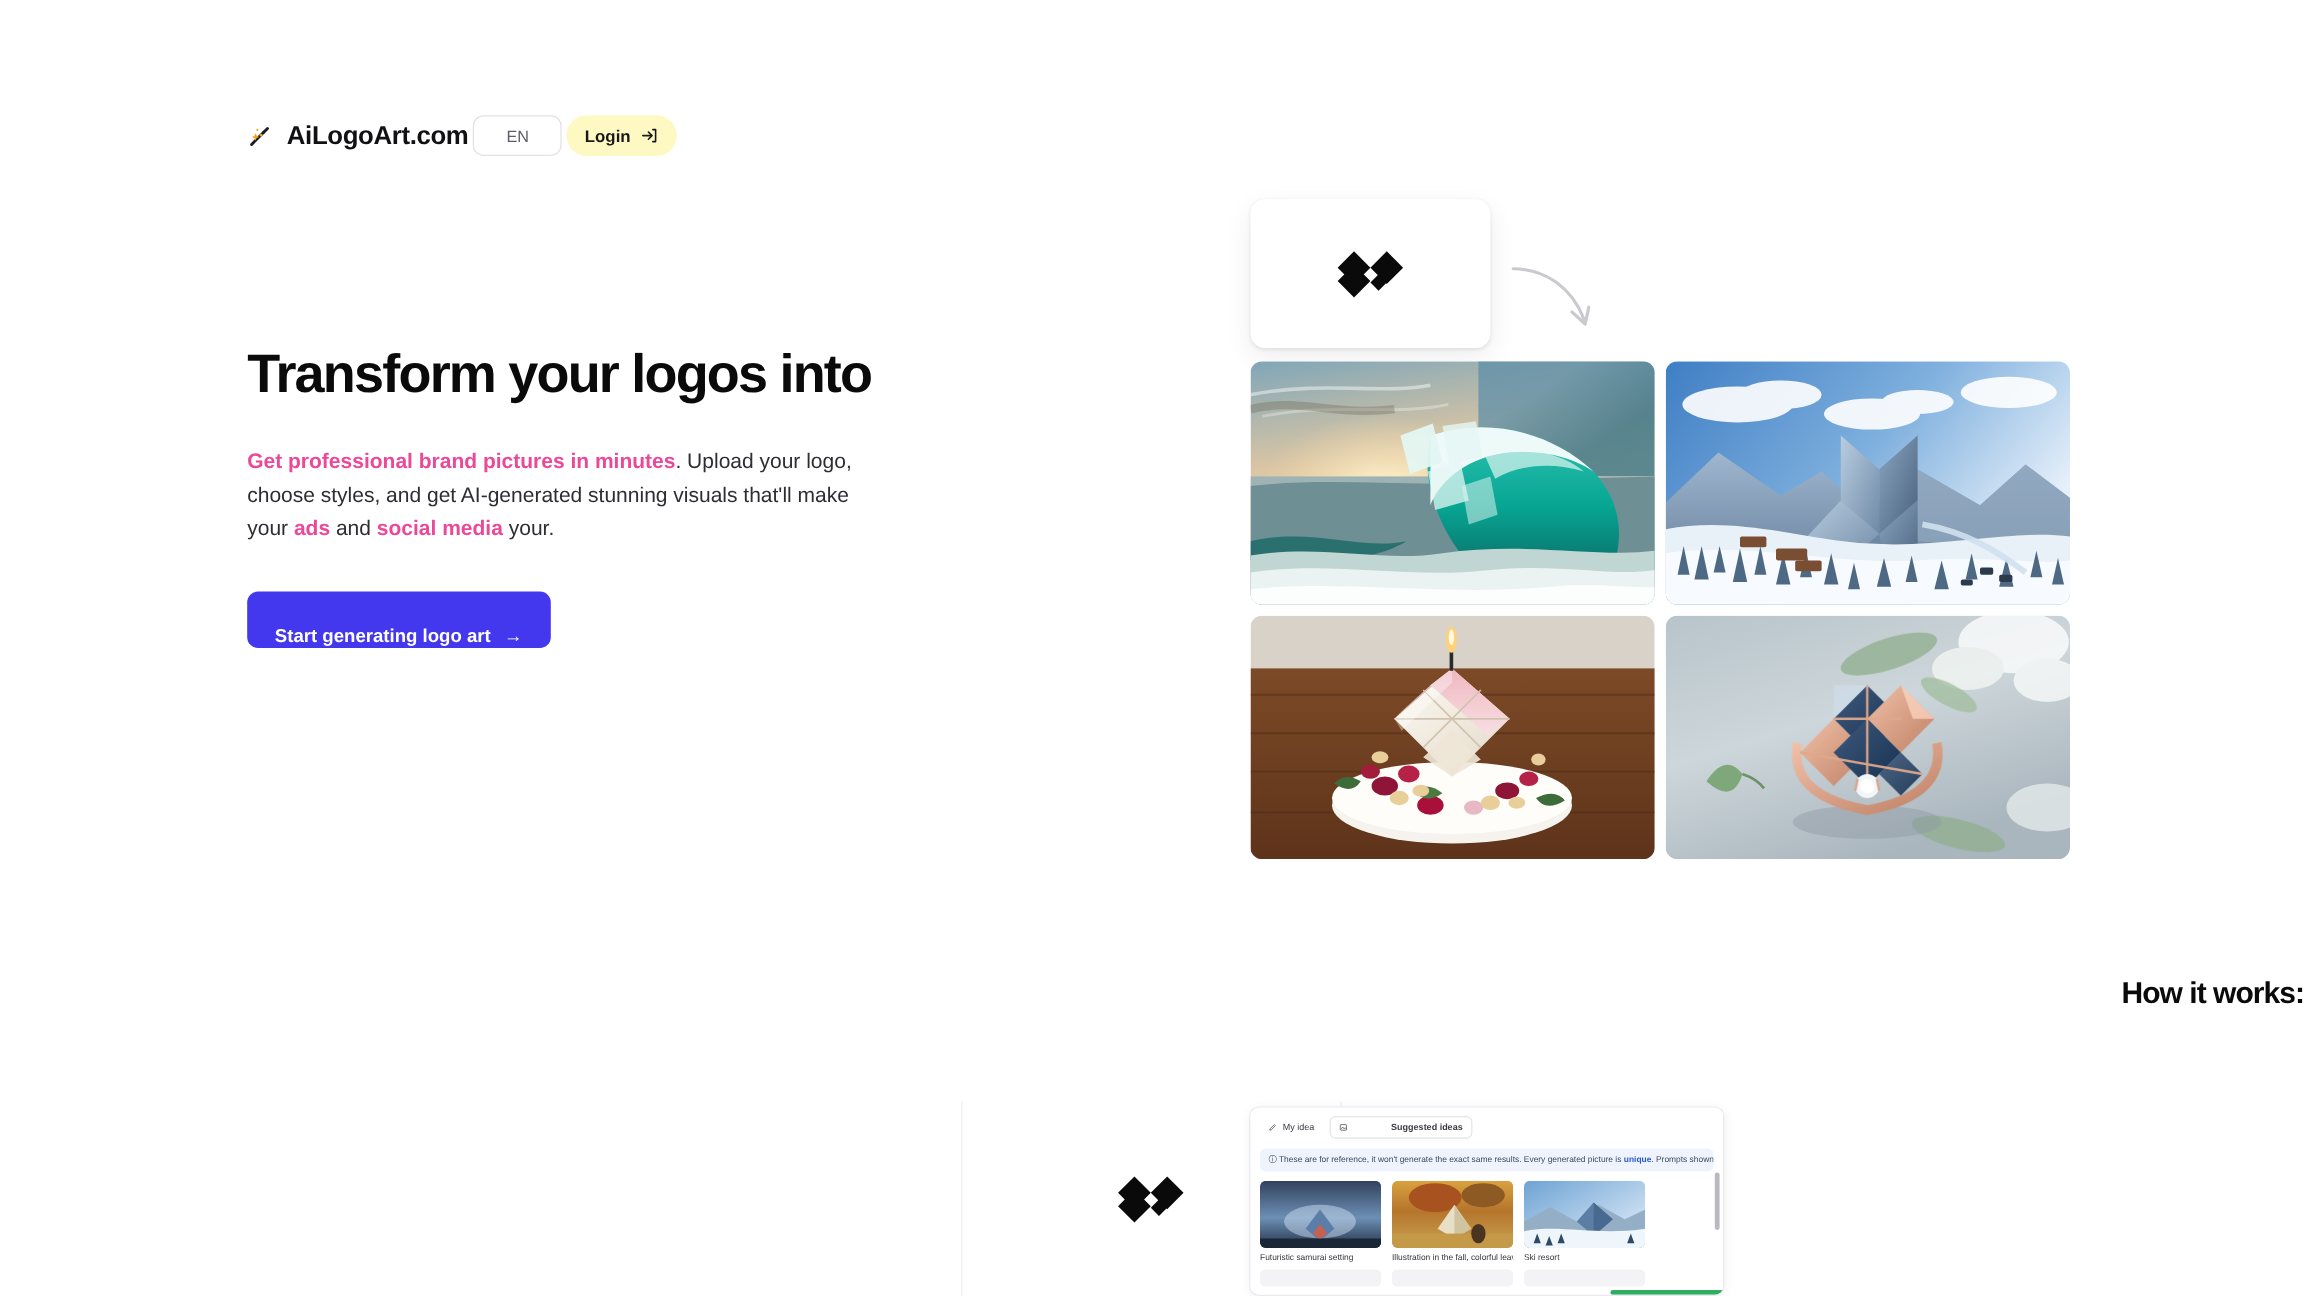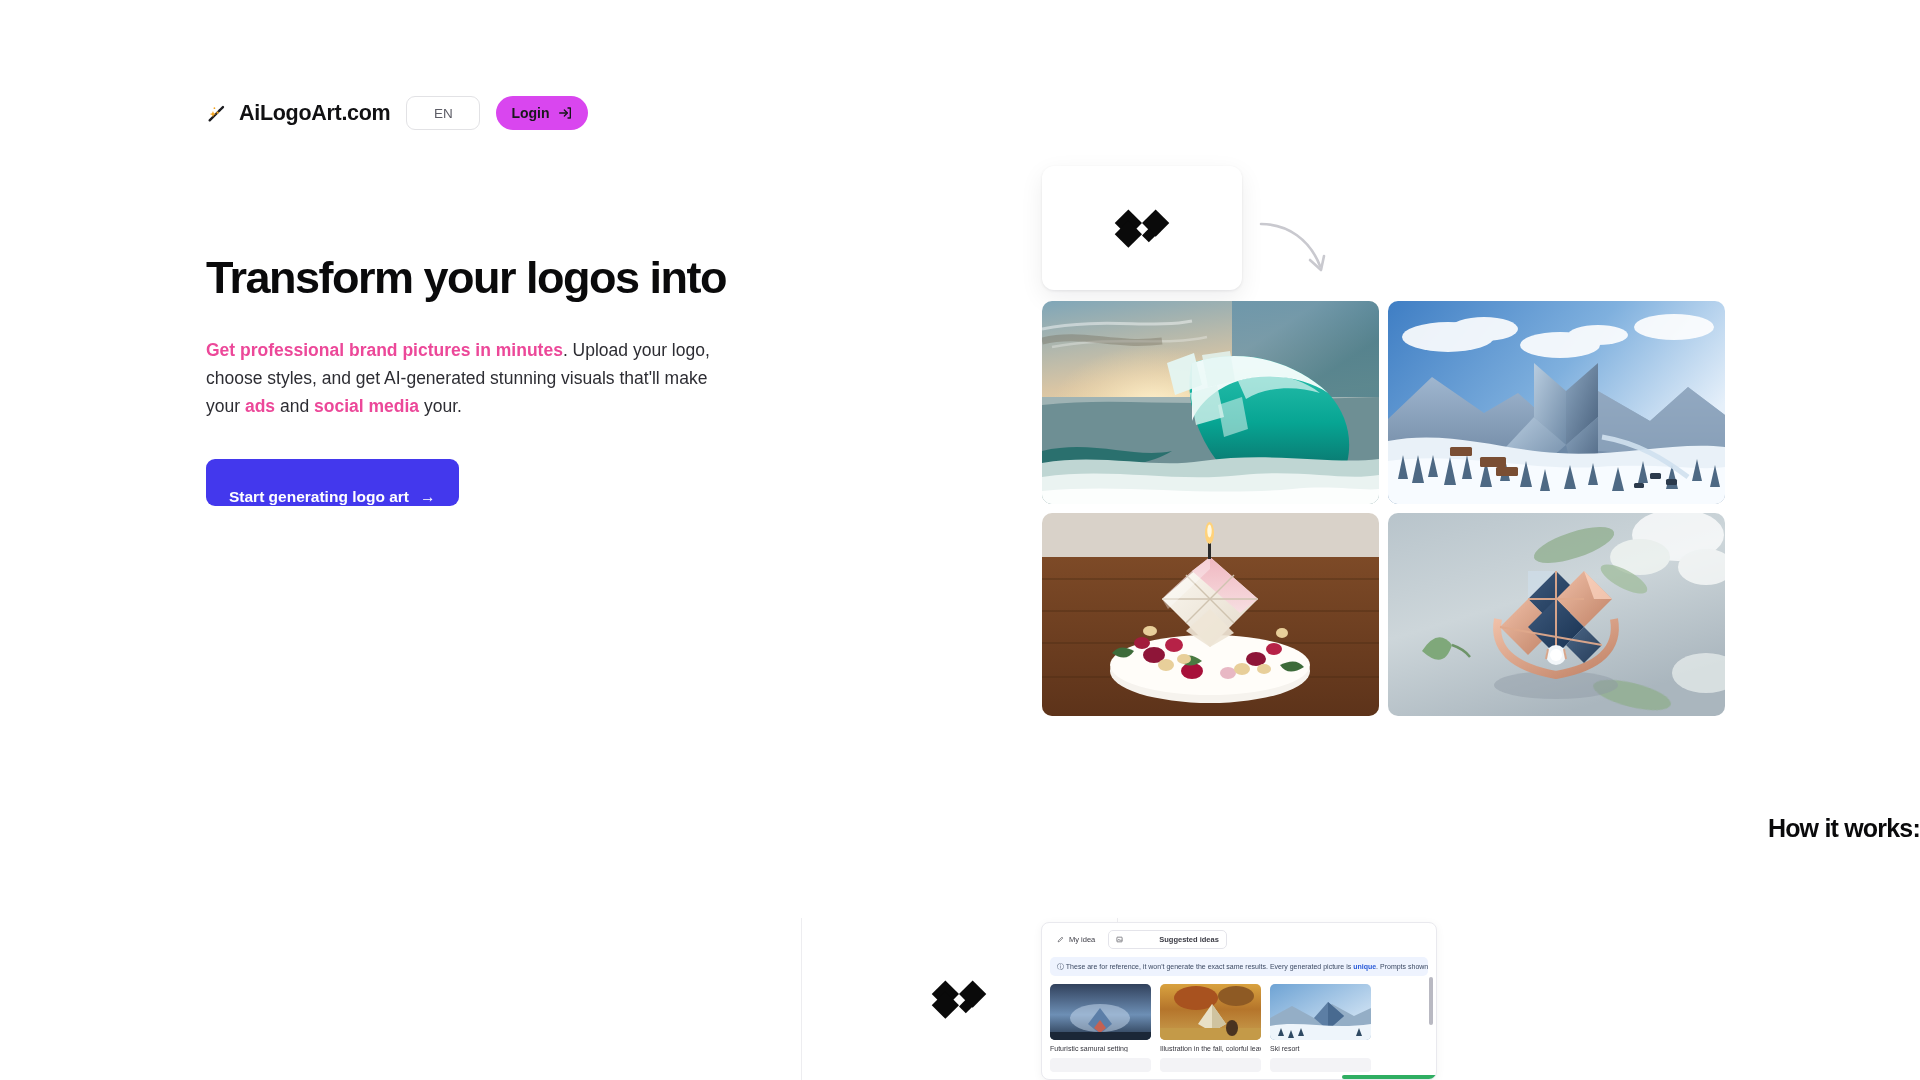--- a/index.html
+++ b/index.html
@@ -8,42 +8,42 @@
     background: #ffffff;
     font-family: "Liberation Sans", sans-serif;
     color: #0b0b0c;
     overflow: hidden;
   }
   .page { position: relative; width: 1920px; height: 1080px; }
 
   
   .header {
     position: absolute; left: 206px; top: 96px;
-    display: flex; align-items: center; gap: 16px;
+    display: flex; align-items: center; gap: 4px;
   }
   .brand { display: flex; align-items: center; gap: 11px; }
   .wand-icon { width: 22px; height: 22px; display: block; }
   .brand-name {
     font-size: 21.5px; font-weight: 700; letter-spacing: -0.3px; color: #111113;
   }
   .lang-select {
     width: 74px; height: 34px; border: 1px solid #e2e2e5; border-radius: 9px;
     background: #fff; display: flex; align-items: center; justify-content: center;
     font-size: 13.5px; color: #5d5d66; cursor: pointer; text-align: right;
   }
   .login-btn {
     height: 34px; padding: 13px 15px; border-radius: 17px; border: none;
-    background: #d946ef; display: flex; align-items: center; gap: 8px;
+    background: #fef9c3; display: flex; align-items: center; gap: 8px;
     font-size: 14px; font-weight: 700; color: #18181b;
     font-family: "Liberation Sans", sans-serif; cursor: pointer;
   }
   .login-icon { width: 16px; height: 16px; display: block; }
 
   
-  .hero-left { position: absolute; left: 206px; top: 255px; width: 560px; }
+  .hero-left { position: absolute; left: 206px; top: 289px; width: 560px; }
   .hero-title {
     font-size: 45px; line-height: 1.04; font-weight: 700;
     letter-spacing: -1.5px; color: #0a0a0b;
   }
   .hero-sub {
     margin-top: 34px; font-size: 17.5px; line-height: 1.62; color: #2d2d33;
     max-width: 512px;
   }
   .hero-sub b { font-weight: 700; color: #ec4899; }
   .cta-btn {

